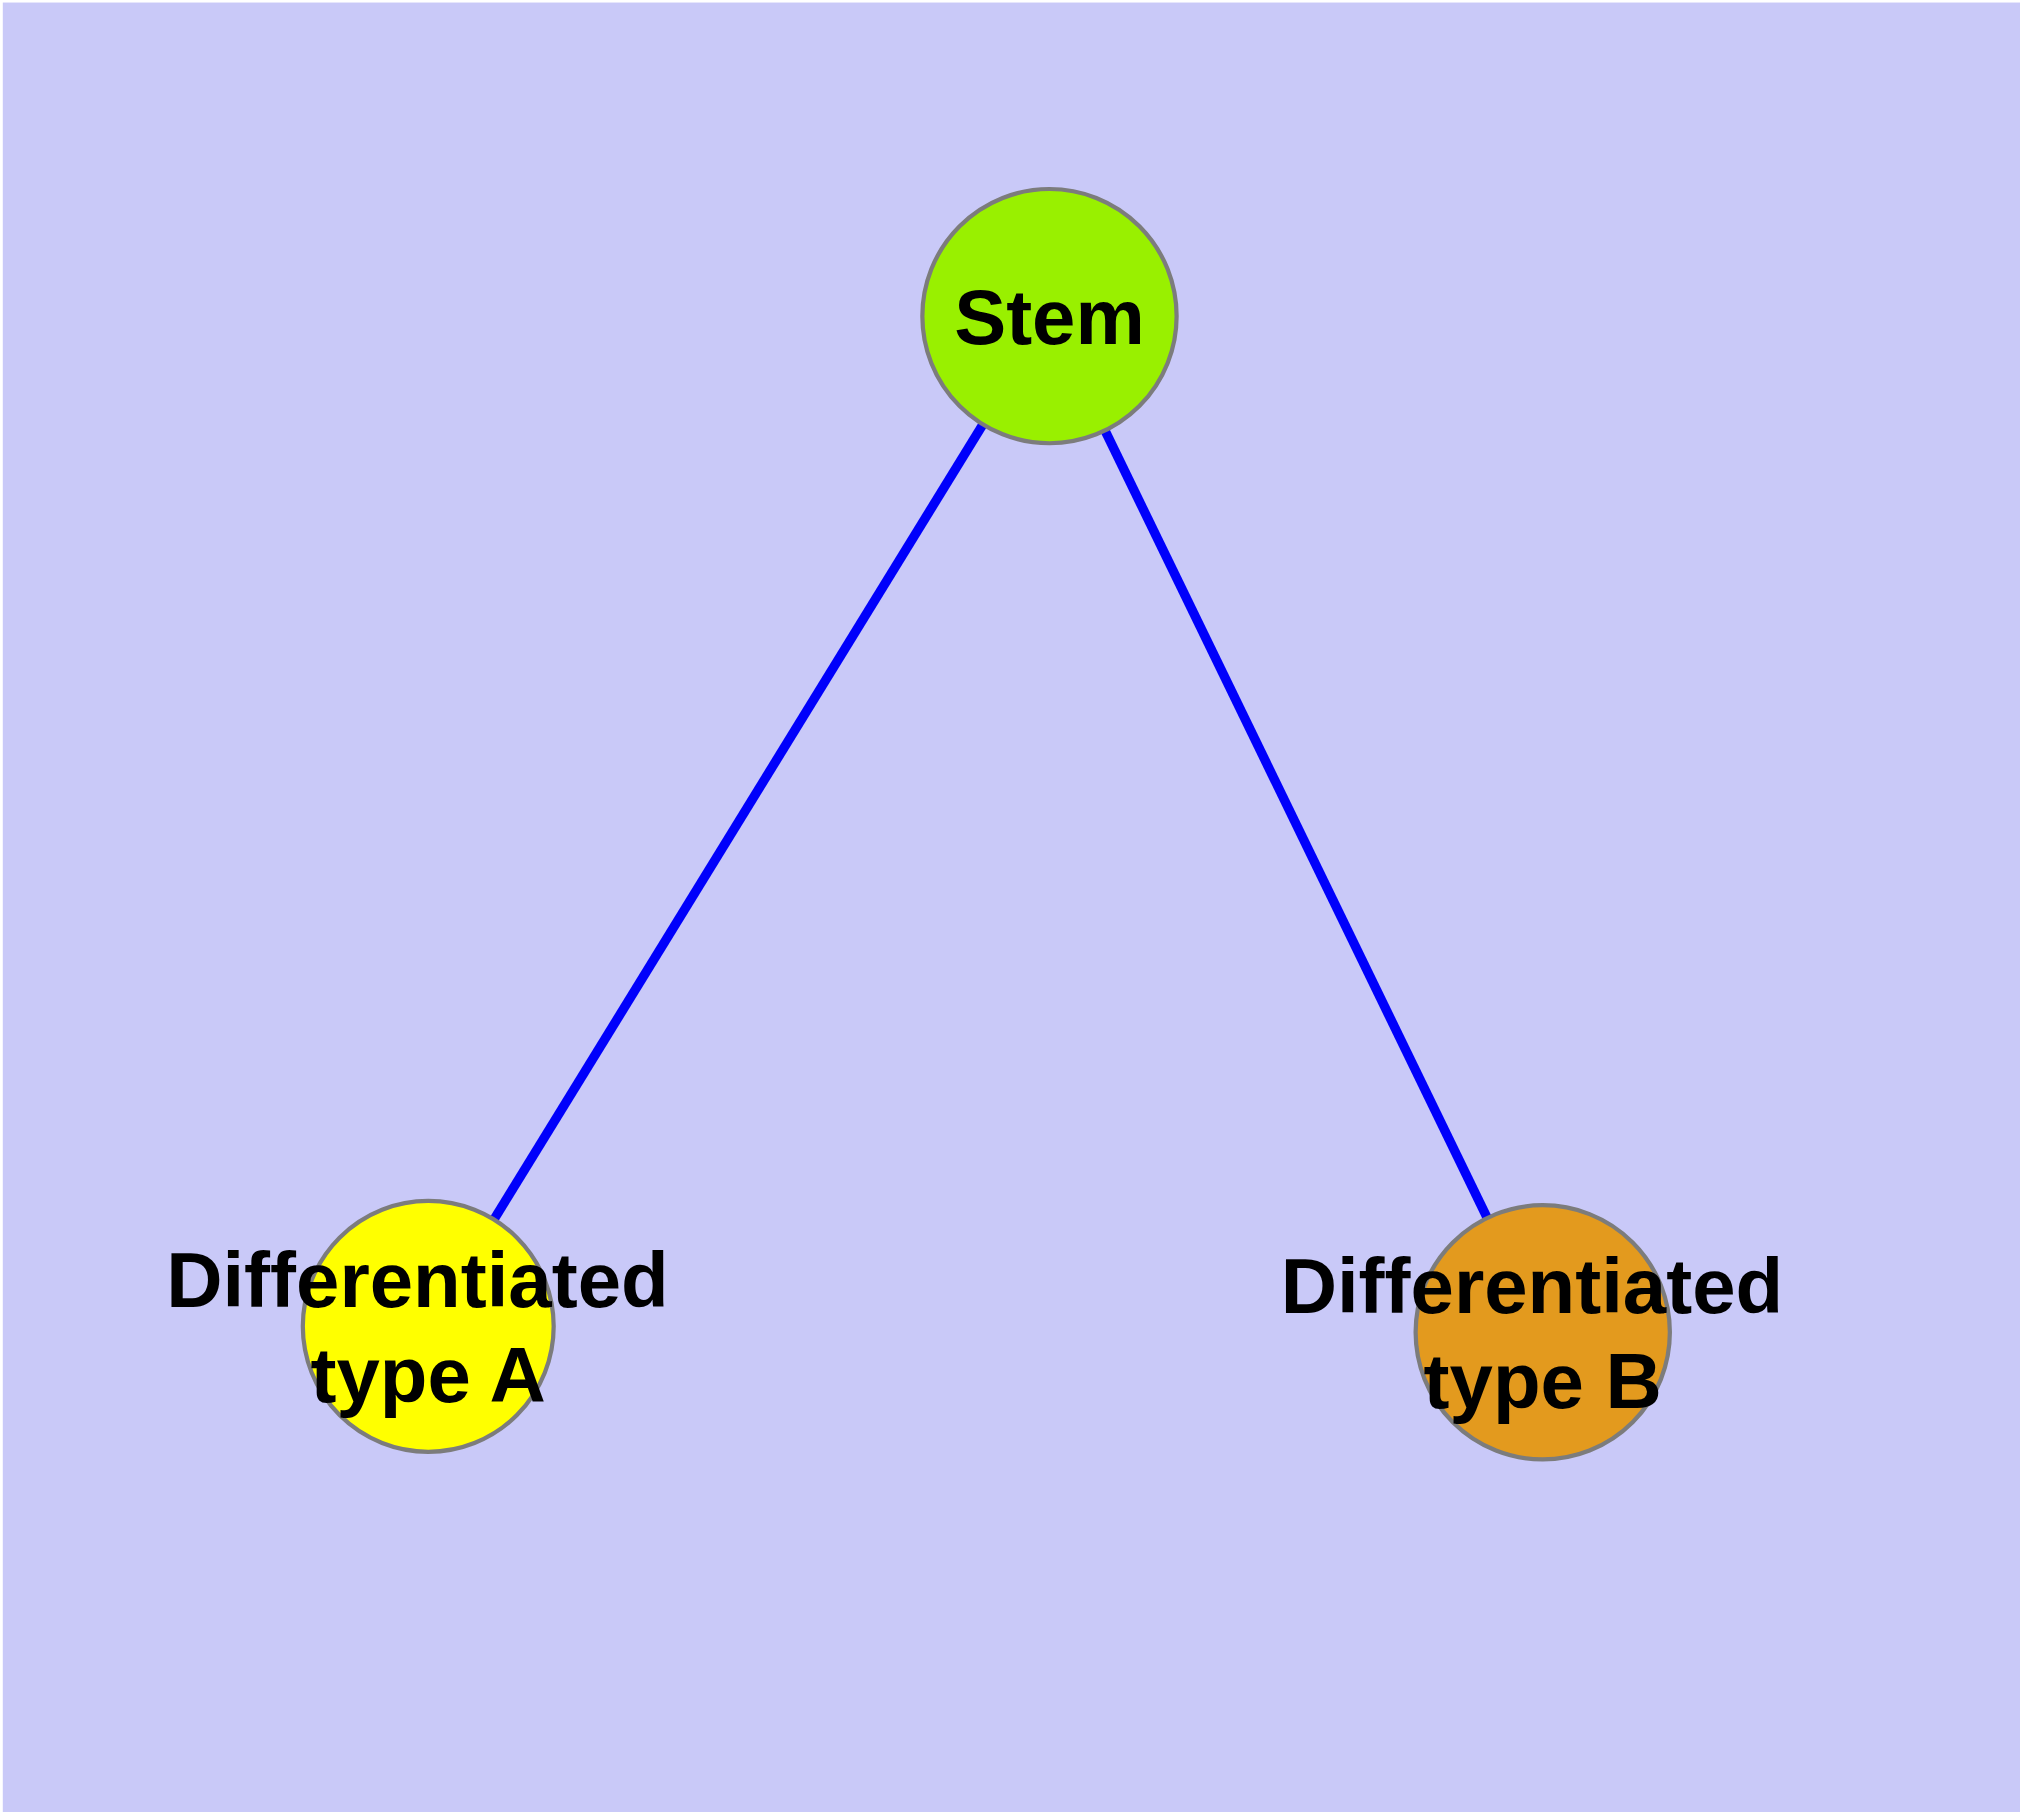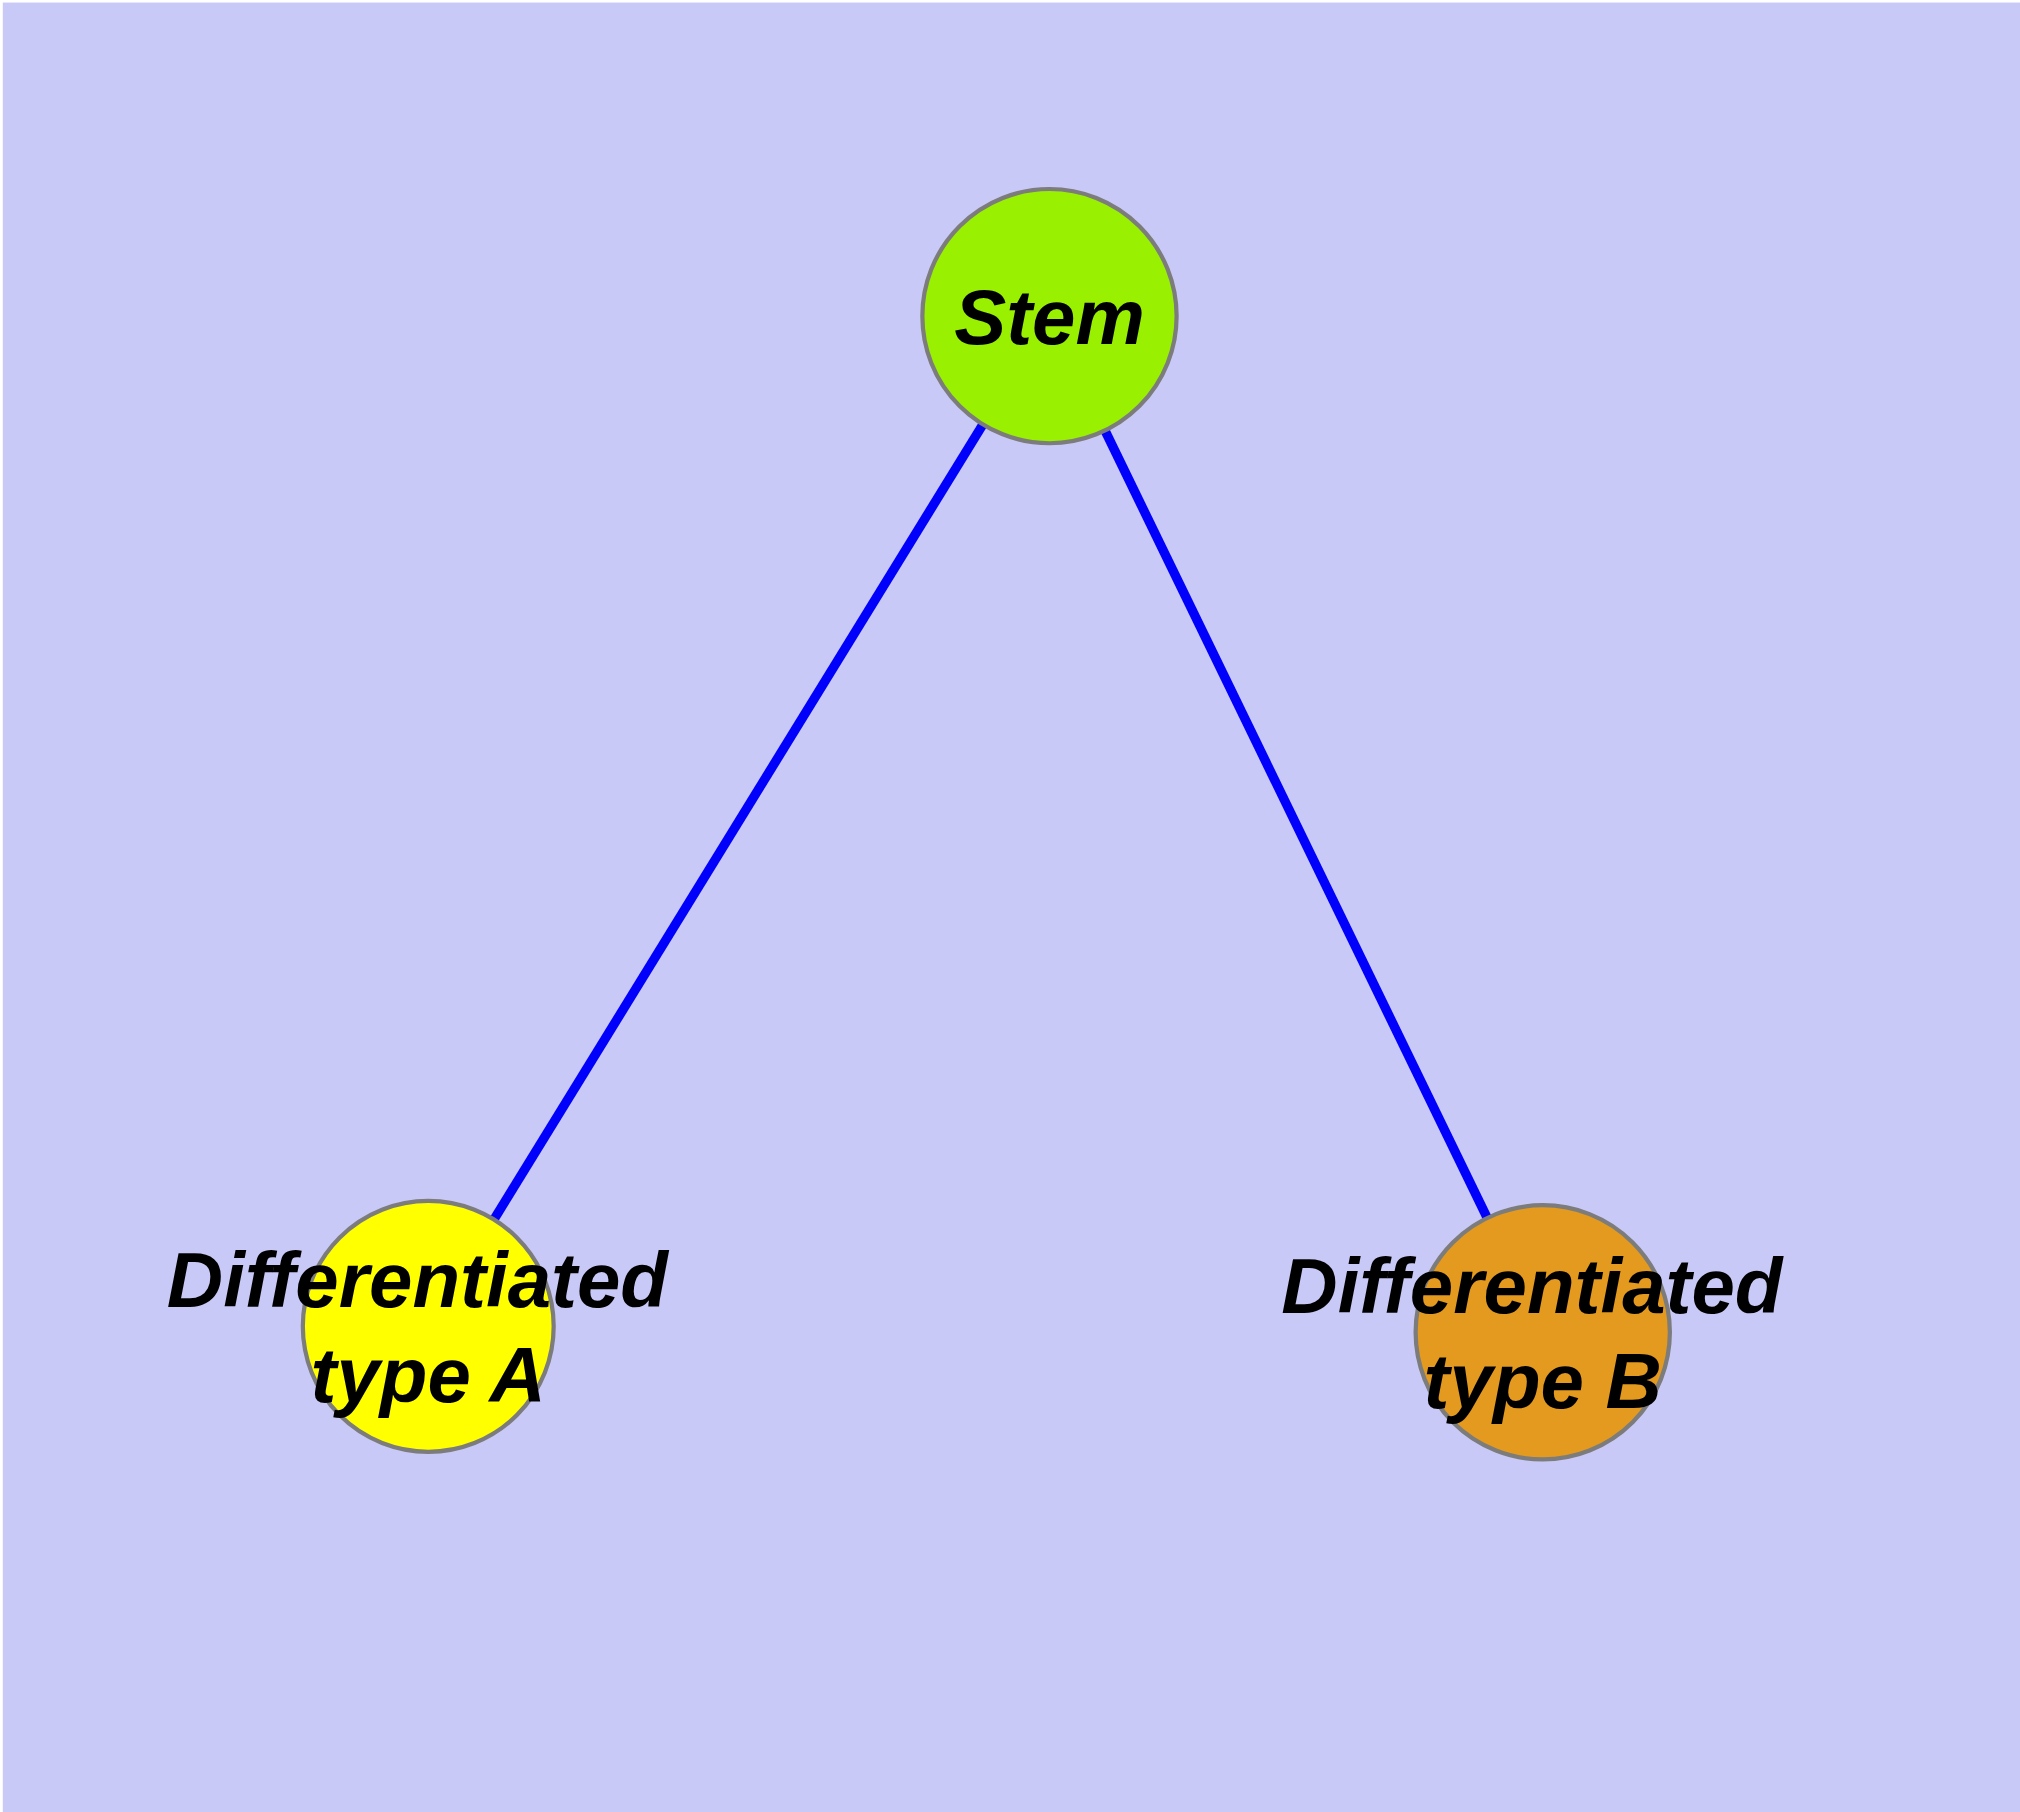--- a/index.html
+++ b/index.html
@@ -10,21 +10,20 @@
     height: 1812px;
     overflow: hidden;
     font-family: "Liberation Sans", sans-serif;
   }
   #stage {
     position: absolute;
     top: 0;
     left: 0;
     width: 1635px;
     height: 1812px;
-    font-style: italic;
   }
   svg { display: block; }
   .node-label {
     font-family: "Liberation Sans", "DejaVu Sans", sans-serif;
     font-weight: bold;
     font-size: 92px;
     fill: #000000;
     text-anchor: middle;
   }
   .edge {

